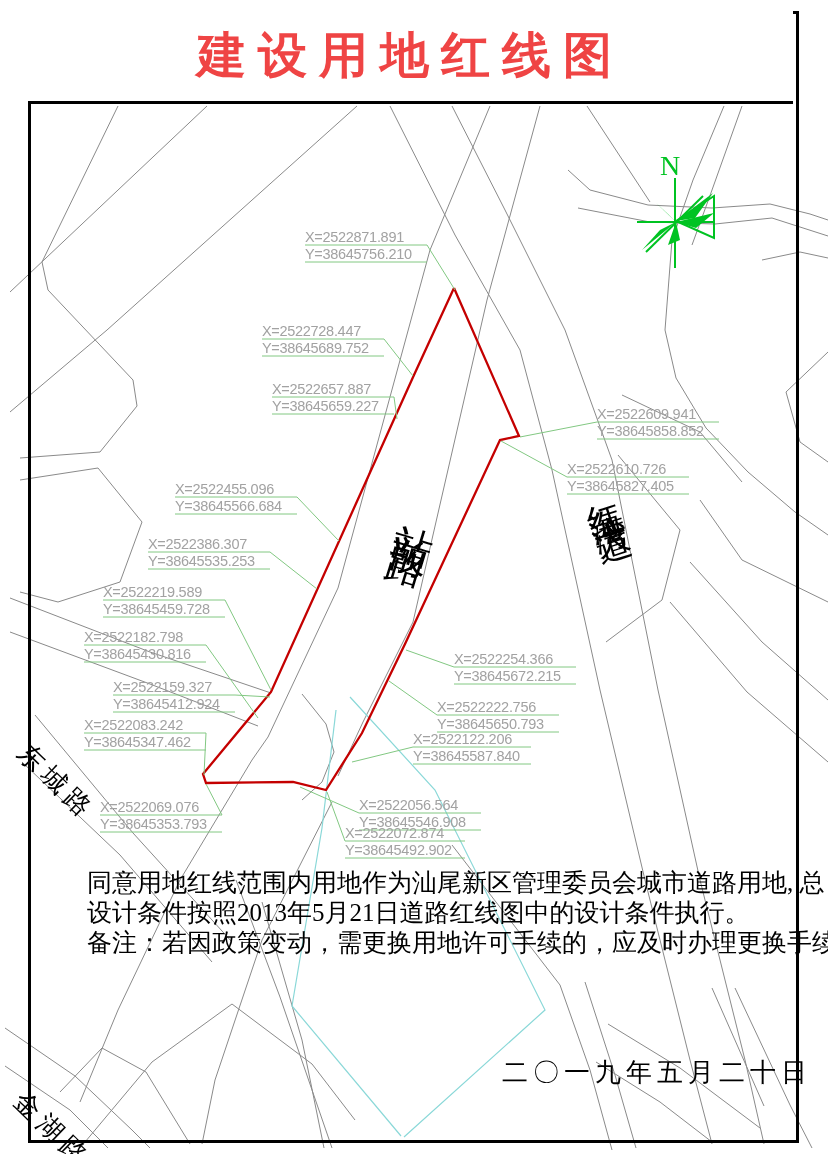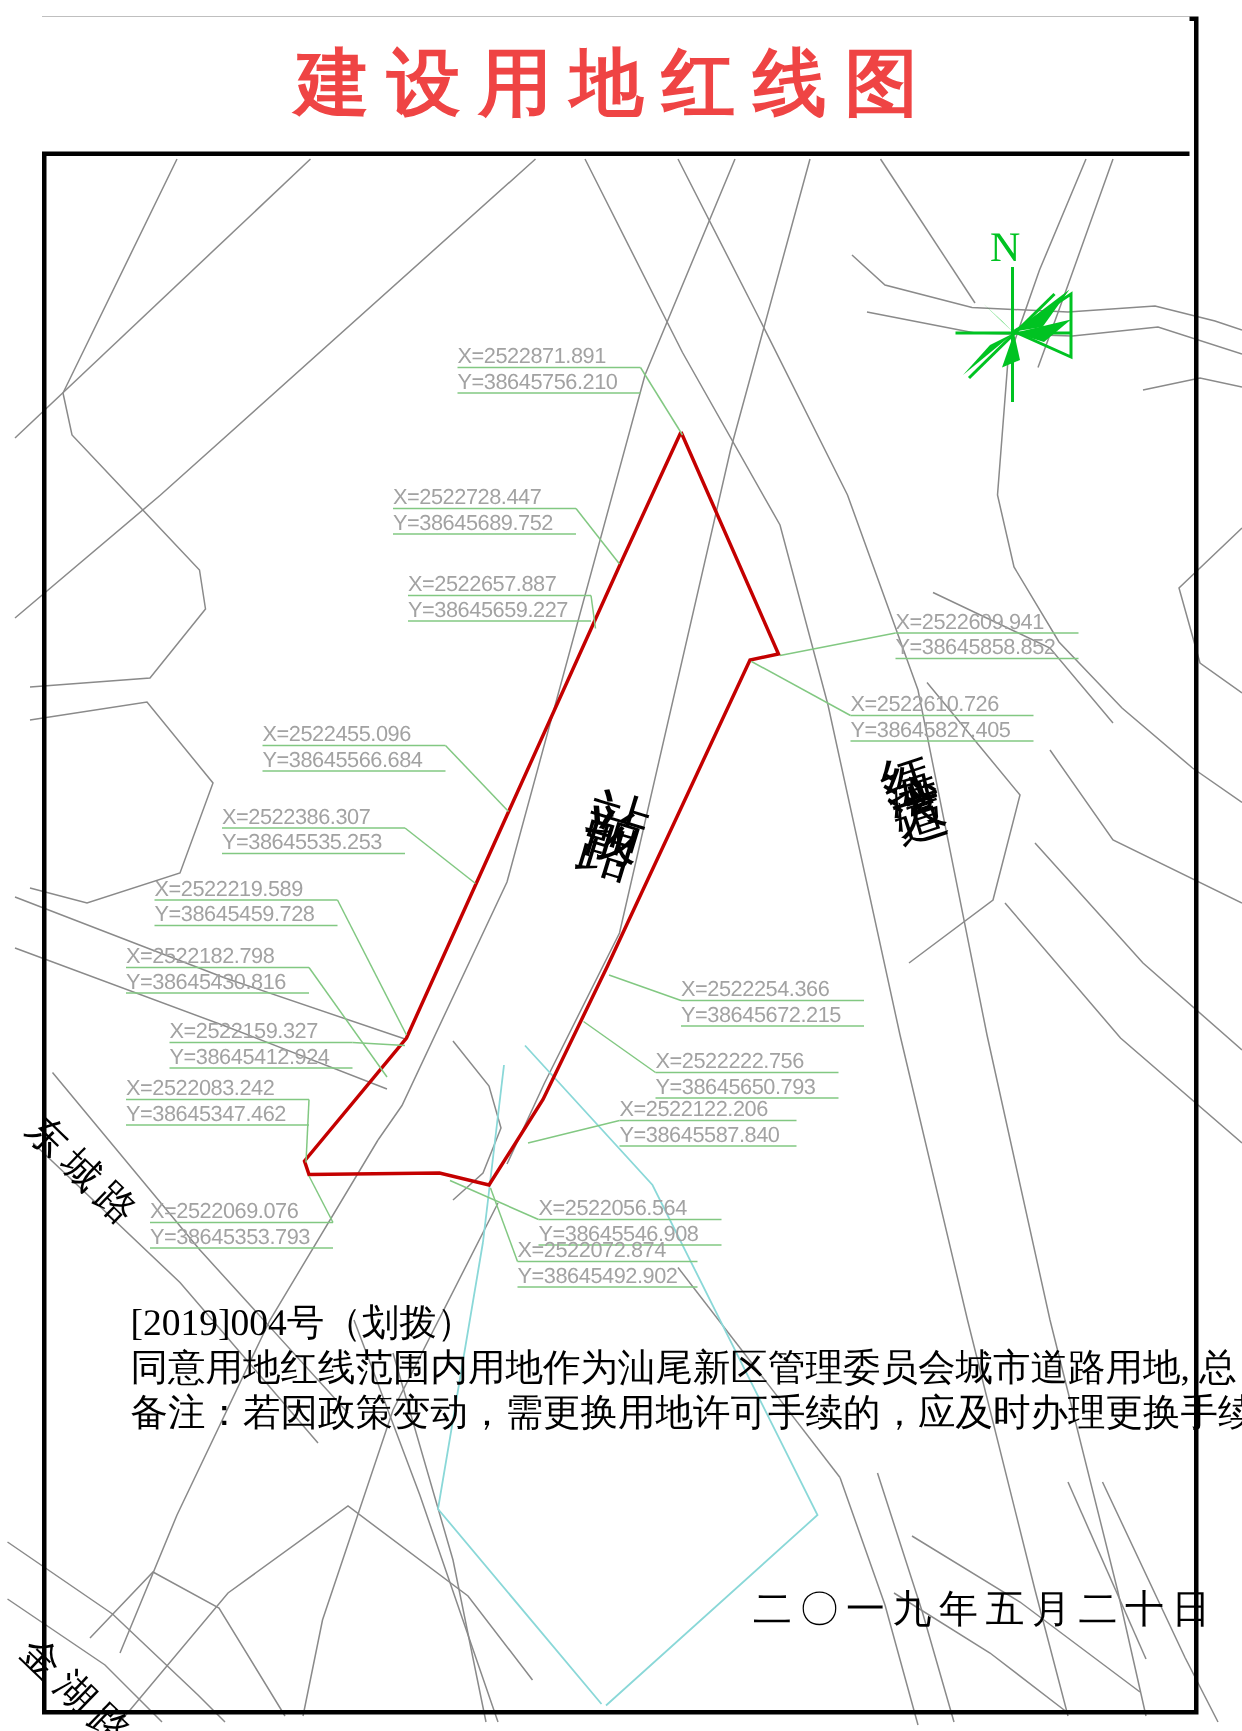--- a/index.html
+++ b/index.html
@@ -183,20 +183,20 @@
     <g fill="#00c322" stroke="none">
       <polygon points="46,73 83,45 65,70"></polygon>
       <polygon points="46,74 84,65 66,80"></polygon>
       <polygon points="46,74 12,102 30,82"></polygon>
       <polygon points="46,74 25,54 38,66"></polygon>
       <polygon points="46,74 38,97 50,92"></polygon>
     </g>
   </svg>
 
   <div class="notes">
-    <div class="ln indent">[2019]004号（划拨）</div>
     <div class="ln indent">同意用地红线范围内用地作为汕尾新区管理委员会城市道路用地, 总</div>
+    <div class="ln indent">设计条件按照2013年5月21日道路红线图中的设计条件执行。</div>
     <div class="ln indent">备注：若因政策变动，需更换用地许可手续的，应及时办理更换手续。</div>
   </div>
 
   <div class="date-line">二〇一九年五月二十日</div>
 
 </div>
 
 </body></html>

